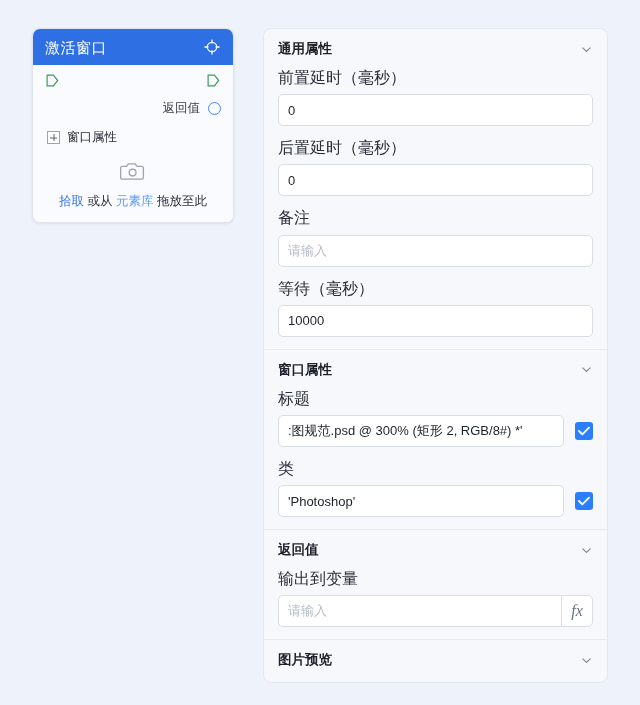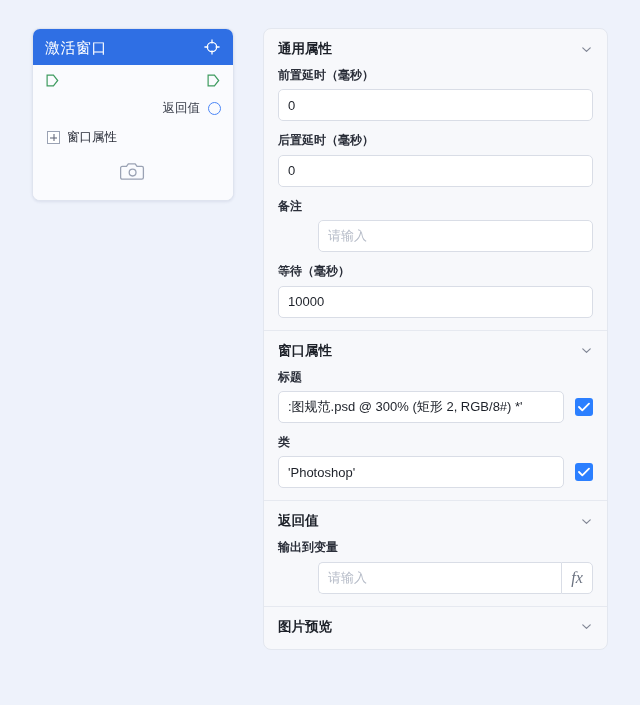--- a/index.html
+++ b/index.html
@@ -163,25 +163,24 @@
   .chevron {
     width: 13px;
     height: 13px;
     display: block;
     opacity: 0.75;
   }
   .field {
     padding: 0 14px 12px 14px;
   }
   .field-label {
-    font-size: 12px;
+    font-size: 16px;
     color: #2b2f3a;
     margin-bottom: 7px;
     line-height: 1.2;
-    font-weight: bold;
   }
   .input-row {
     display: flex;
     align-items: center;
   }
   .text-input {
     flex: 1 1 auto;
     height: 32px;
     background: #ffffff;
     border: 1px solid #d9dde6;
@@ -190,21 +189,20 @@
     display: flex;
     align-items: center;
     padding: 0 9px;
     font-size: 13px;
     color: #1d2129;
     overflow: hidden;
     white-space: nowrap;
   }
   .text-input.placeholder {
     color: #b6bcc8;
-    margin-left: 40px;
   }
   .text-input .clipped {
     display: block;
     overflow: hidden;
     white-space: nowrap;
     text-overflow: clip;
   }
   .checkbox {
     width: 18px;
     height: 18px;
@@ -295,20 +293,26 @@
       <span class="prop-label">窗口属性</span>
     </div>
 
     <div class="drop-area">
       <span>
         <svg class="camera-icon" viewBox="0 0 26 22" fill="none">
           <path d="M2.2 6.4 h4.3 l1.8 -2.6 h6.9 l1.8 2.6 h4.8 a1.6 1.6 0 0 1 1.6 1.6 v9.6 a1.6 1.6 0 0 1 -1.6 1.6 H2.2 a1.6 1.6 0 0 1 -1.6 -1.6 V8 a1.6 1.6 0 0 1 1.6 -1.6 z" stroke="#9aa2b4" stroke-width="1.3" fill="none" stroke-linejoin="round"></path>
           <circle cx="12.6" cy="12.6" r="3.4" stroke="#9aa2b4" stroke-width="1.3" fill="none"></circle>
         </svg>
       </span>
+      <div class="drop-text">
+        <span class="lnk-pick">拾取</span>
+        <span>或从</span>
+        <span class="lnk-lib">元素库</span>
+        <span>拖放至此</span>
+      </div>
     </div>
 
   </div>
 </div>
 
 <div class="panel">
 
   <div class="section-header">
     <span class="section-title">通用属性</span>
     <span>

